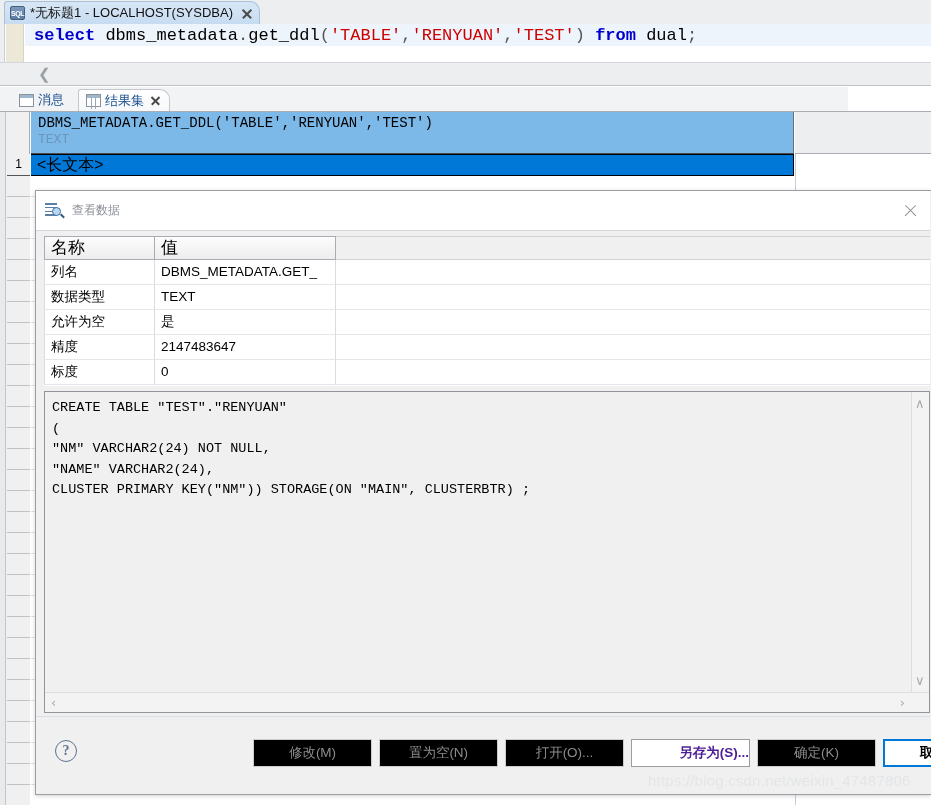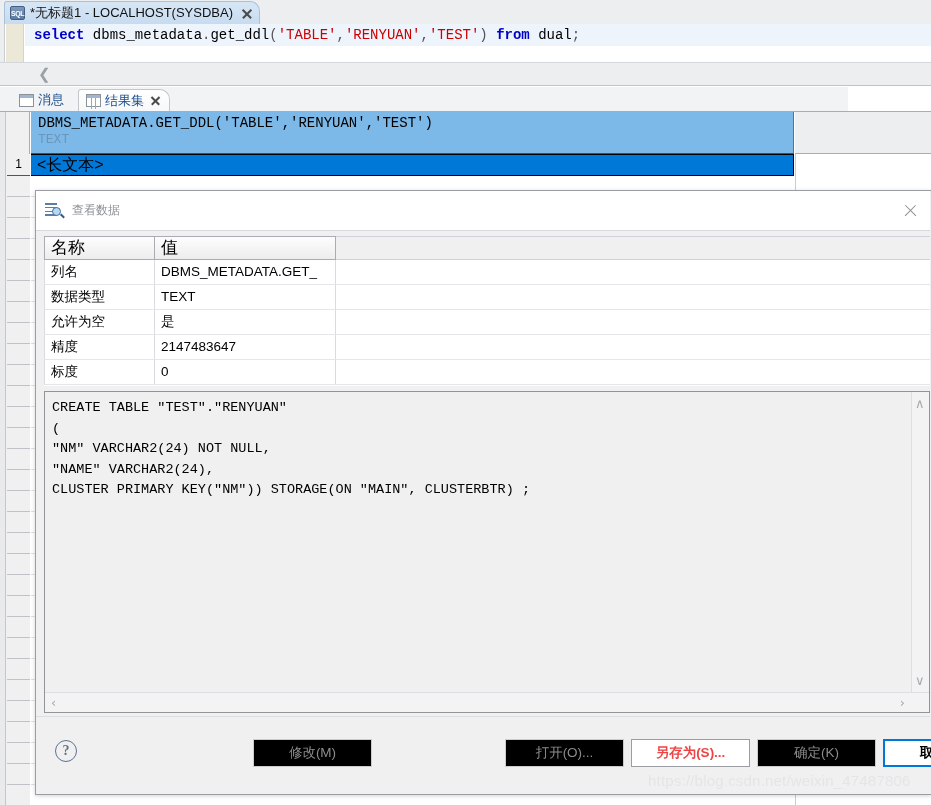--- a/index.html
+++ b/index.html
@@ -99,21 +99,21 @@
   }
   #sql-line {
     position: absolute;
     left: 25px; top: 0;
     right: 0; height: 22px;
     background: #eef4fc;
     display: flex;
     align-items: center;
     padding-left: 9px;
     font-family: "Liberation Mono", monospace;
-    font-size: 14px;
+    font-size: 17px;
     white-space: pre;
     box-sizing: border-box;
   }
   .kw { color: #0000cc; font-weight: bold; }
   .pl { color: #000000; }
   .str { color: #cc0000; }
   .punc { color: #555555; }
 
   
   #collapse-strip {
@@ -511,21 +511,22 @@
     white-space: nowrap;
   }
   .dlg-btn.disabled {
     background: #000000;
     border: 1px solid #cccccc;
     color: #8c8c8c;
   }
   .dlg-btn.enabled {
     background: #ffffff;
     border: 1px solid #9a9ea3;
-    color: #ef4444;
+    color: #4c1d95;
+    text-align: right;
   }
   .dlg-btn.focused {
     background: #ffffff;
     border: 2px solid #0078d7;
     color: #000;
     line-height: 24px;
     font-weight: bold;
   }
   #btn-modify  { left: 217px; width: 119px; }
   #btn-setnull { left: 343px; width: 119px; }
@@ -713,20 +714,21 @@
     </div>
     <div id="ddl-hscroll">
       <span class="sb-arrow" id="sb-left">‹</span>
       <span class="sb-arrow" id="sb-right">›</span>
     </div>
   </div>
 
   <div id="dialog-footer">
     <div id="help-button">?</div>
     <div class="dlg-btn disabled" id="btn-modify">修改(M)</div>
+    <div class="dlg-btn disabled" id="btn-setnull">置为空(N)</div>
     <div class="dlg-btn disabled" id="btn-open">打开(O)...</div>
     <div class="dlg-btn enabled" id="btn-saveas">另存为(S)...</div>
     <div class="dlg-btn disabled" id="btn-ok">确定(K)</div>
     <div class="dlg-btn focused" id="btn-cancel">取消(C)</div>
   </div>
 </div>
 
 <div id="watermark">https://blog.csdn.net/weixin_47487806</div>
 
 </body></html>

